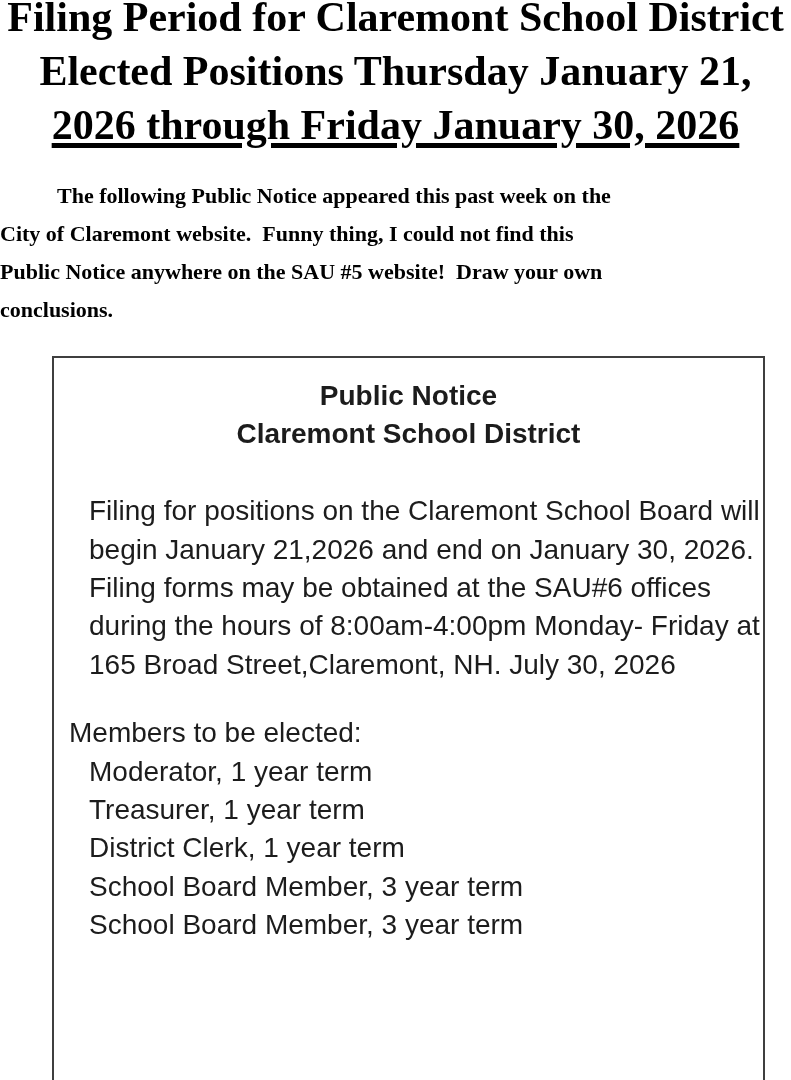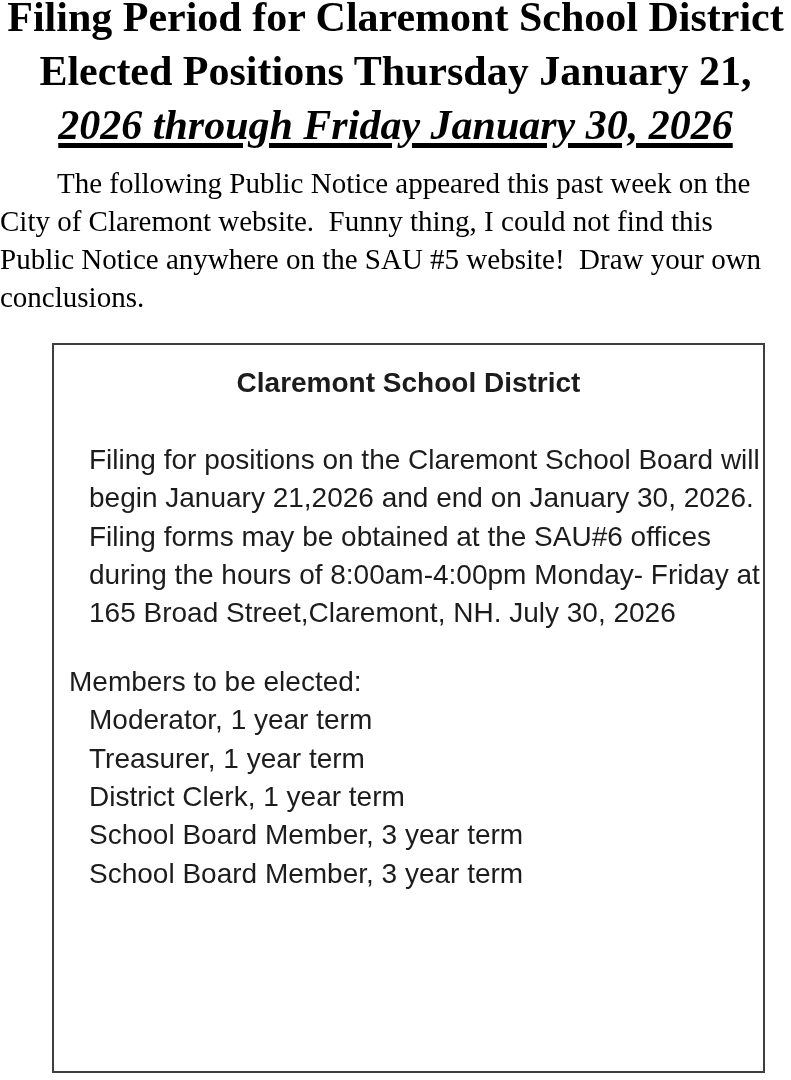--- a/index.html
+++ b/index.html
@@ -24,28 +24,27 @@
     line-height: 54px;
     color: #000000;
   }
   .headline-line {
     white-space: pre;
   }
   .headline-line.underlined {
     text-decoration: underline;
     text-decoration-thickness: 5px;
     text-underline-offset: 4px;
-    font-style: italic;
   }
 
   
   .intro {
-    margin-top: 12px;
-    font-weight: normal;
-    font-size: 29px;
+    margin-top: 25px;
+    font-weight: bold;
+    font-size: 22px;
     line-height: 38px;
     color: #000000;
   }
   .intro-line {
     white-space: pre;
   }
   .intro-line.indent {
     padding-left: 57px;
   }
 
@@ -93,20 +92,21 @@
 </div>
 
 <div class="intro">
   <div class="intro-line indent">The following Public Notice appeared this past week on the</div>
   <div class="intro-line">City of Claremont website.  Funny thing, I could not find this</div>
   <div class="intro-line">Public Notice anywhere on the SAU #5 website!  Draw your own</div>
   <div class="intro-line">conclusions.</div>
 </div>
 
 <div class="notice-box">
+  <div class="notice-title">Public Notice</div>
   <div class="notice-title">Claremont School District</div>
   <div class="blank-line"></div>
   <div>
     <div class="notice-line">Filing for positions on the Claremont School Board will</div>
     <div class="notice-line">begin January 21,2026 and end on January 30, 2026.</div>
     <div class="notice-line">Filing forms may be obtained at the SAU#6 offices</div>
     <div class="notice-line">during the hours of 8:00am-4:00pm Monday- Friday at</div>
     <div class="notice-line">165 Broad Street,Claremont, NH. July 30, 2026</div>
   </div>
   <div class="spacer-sm"></div>

